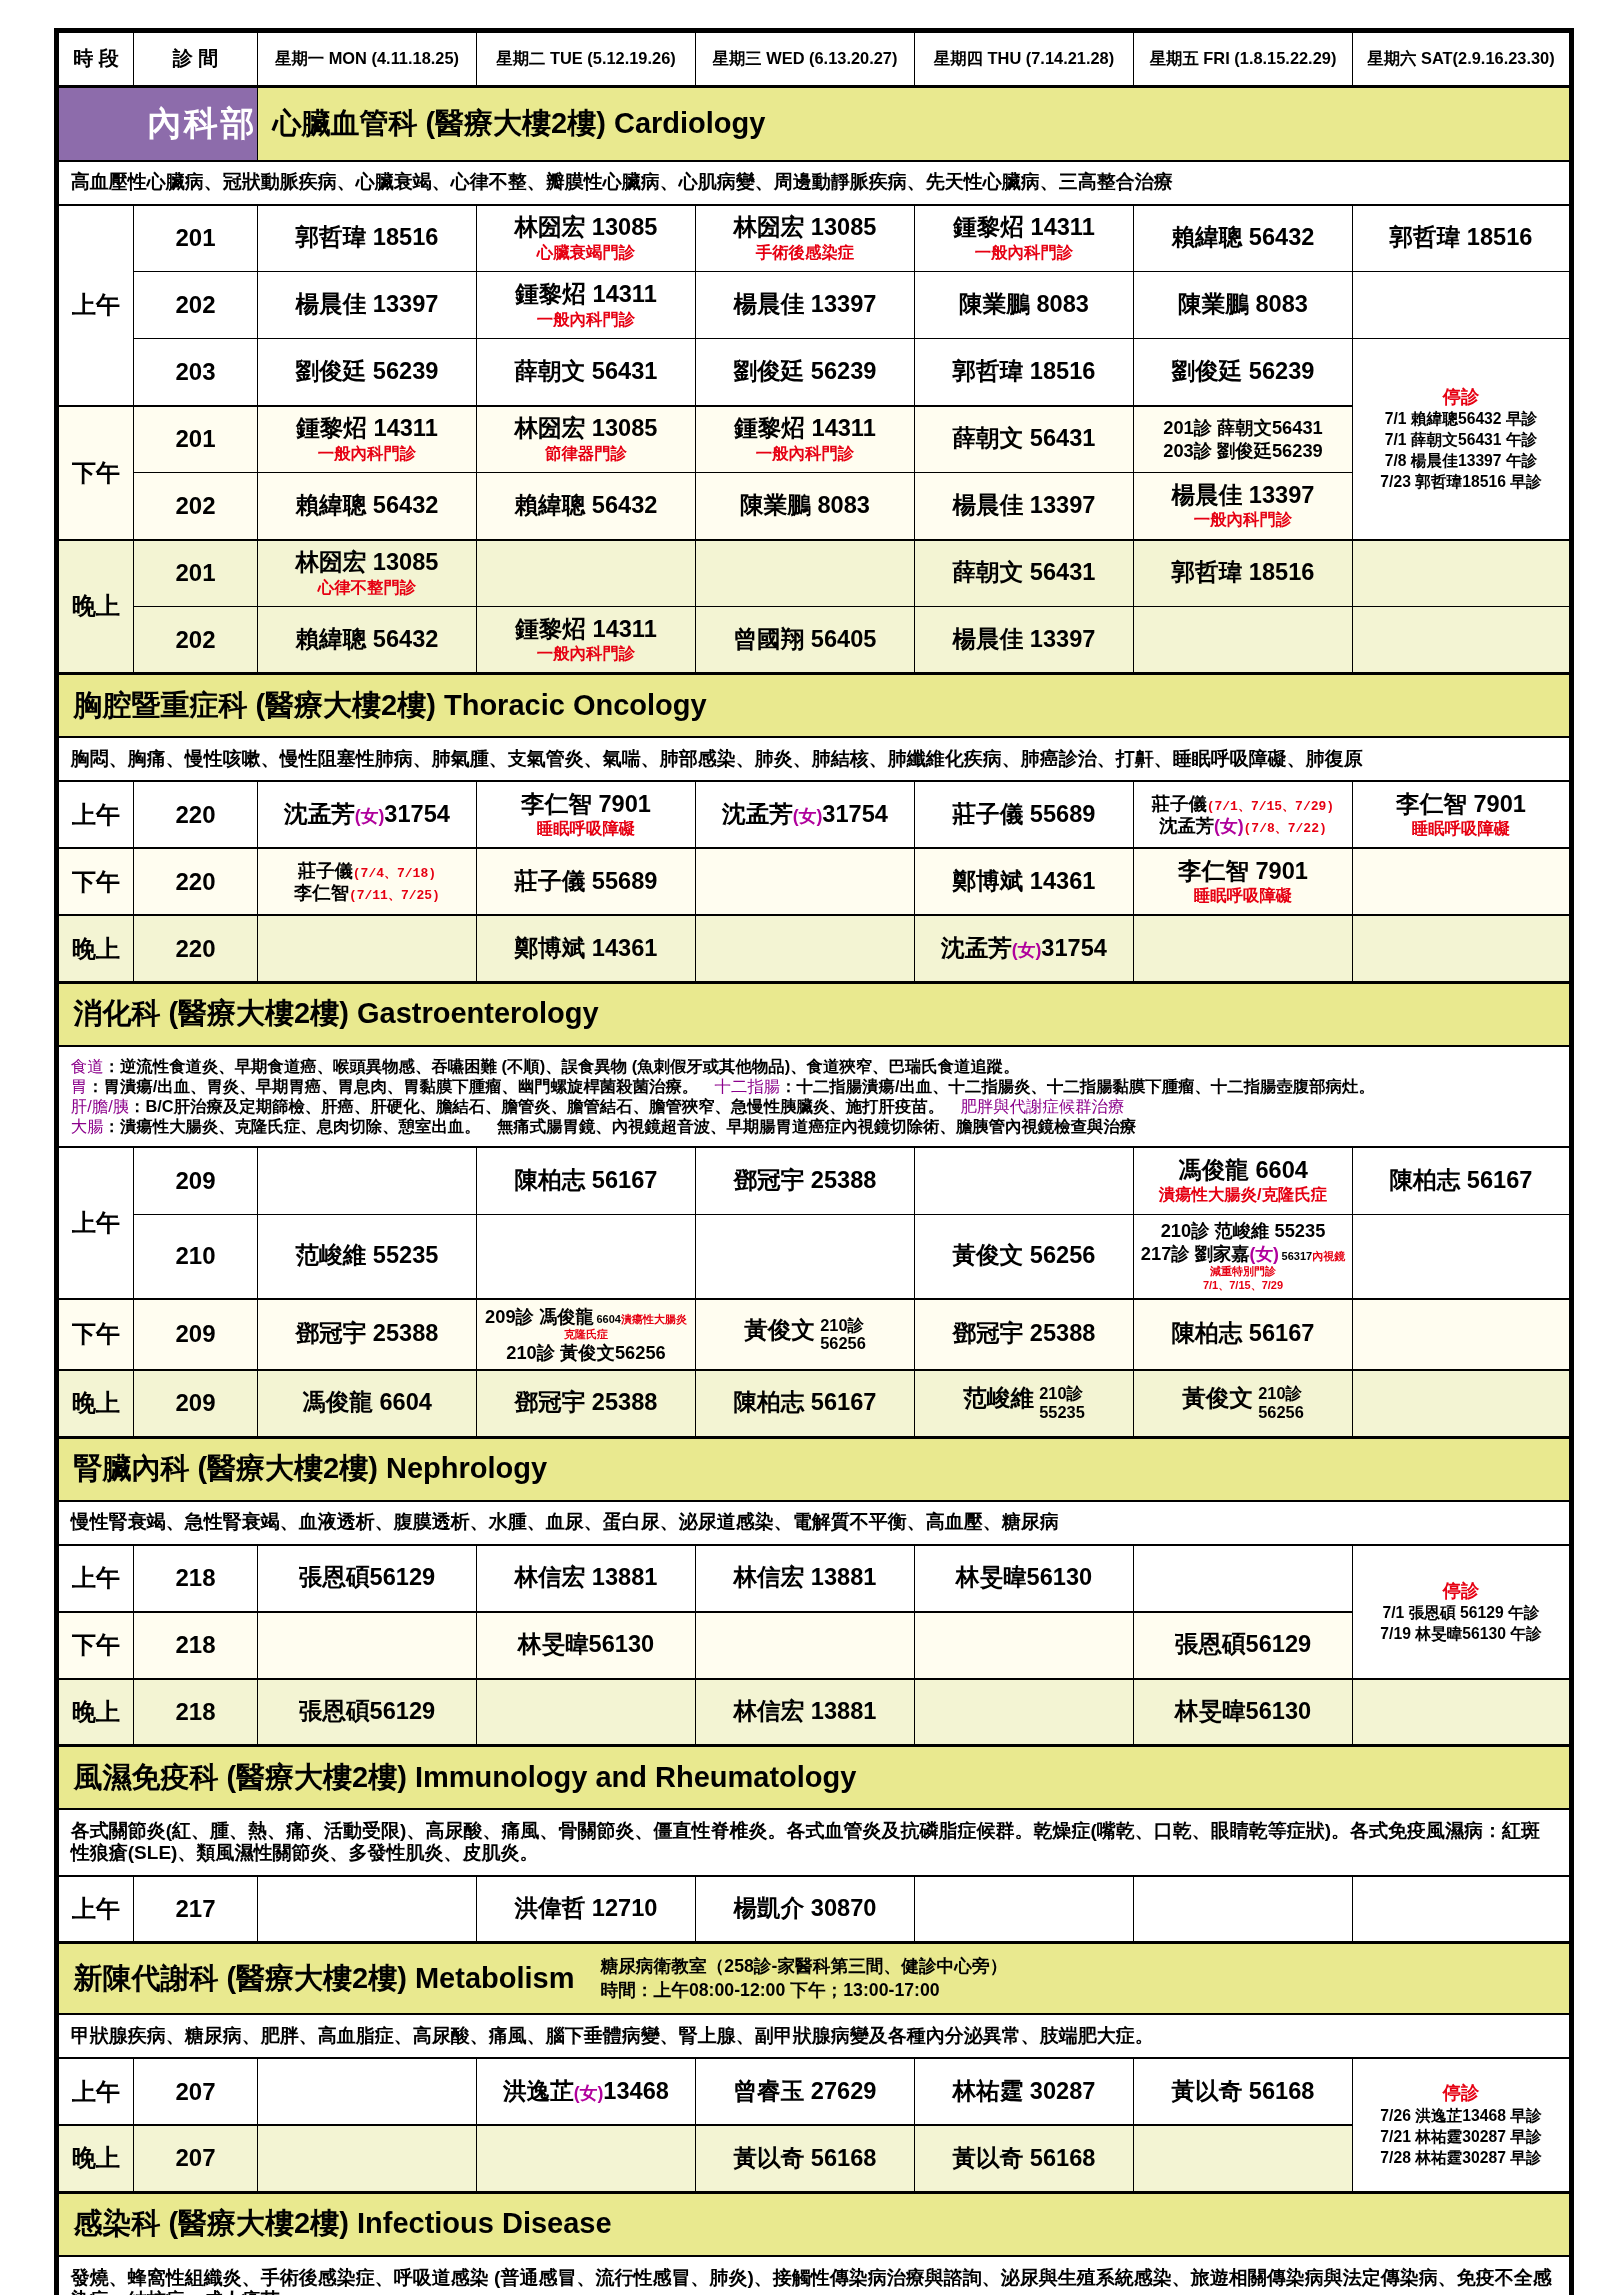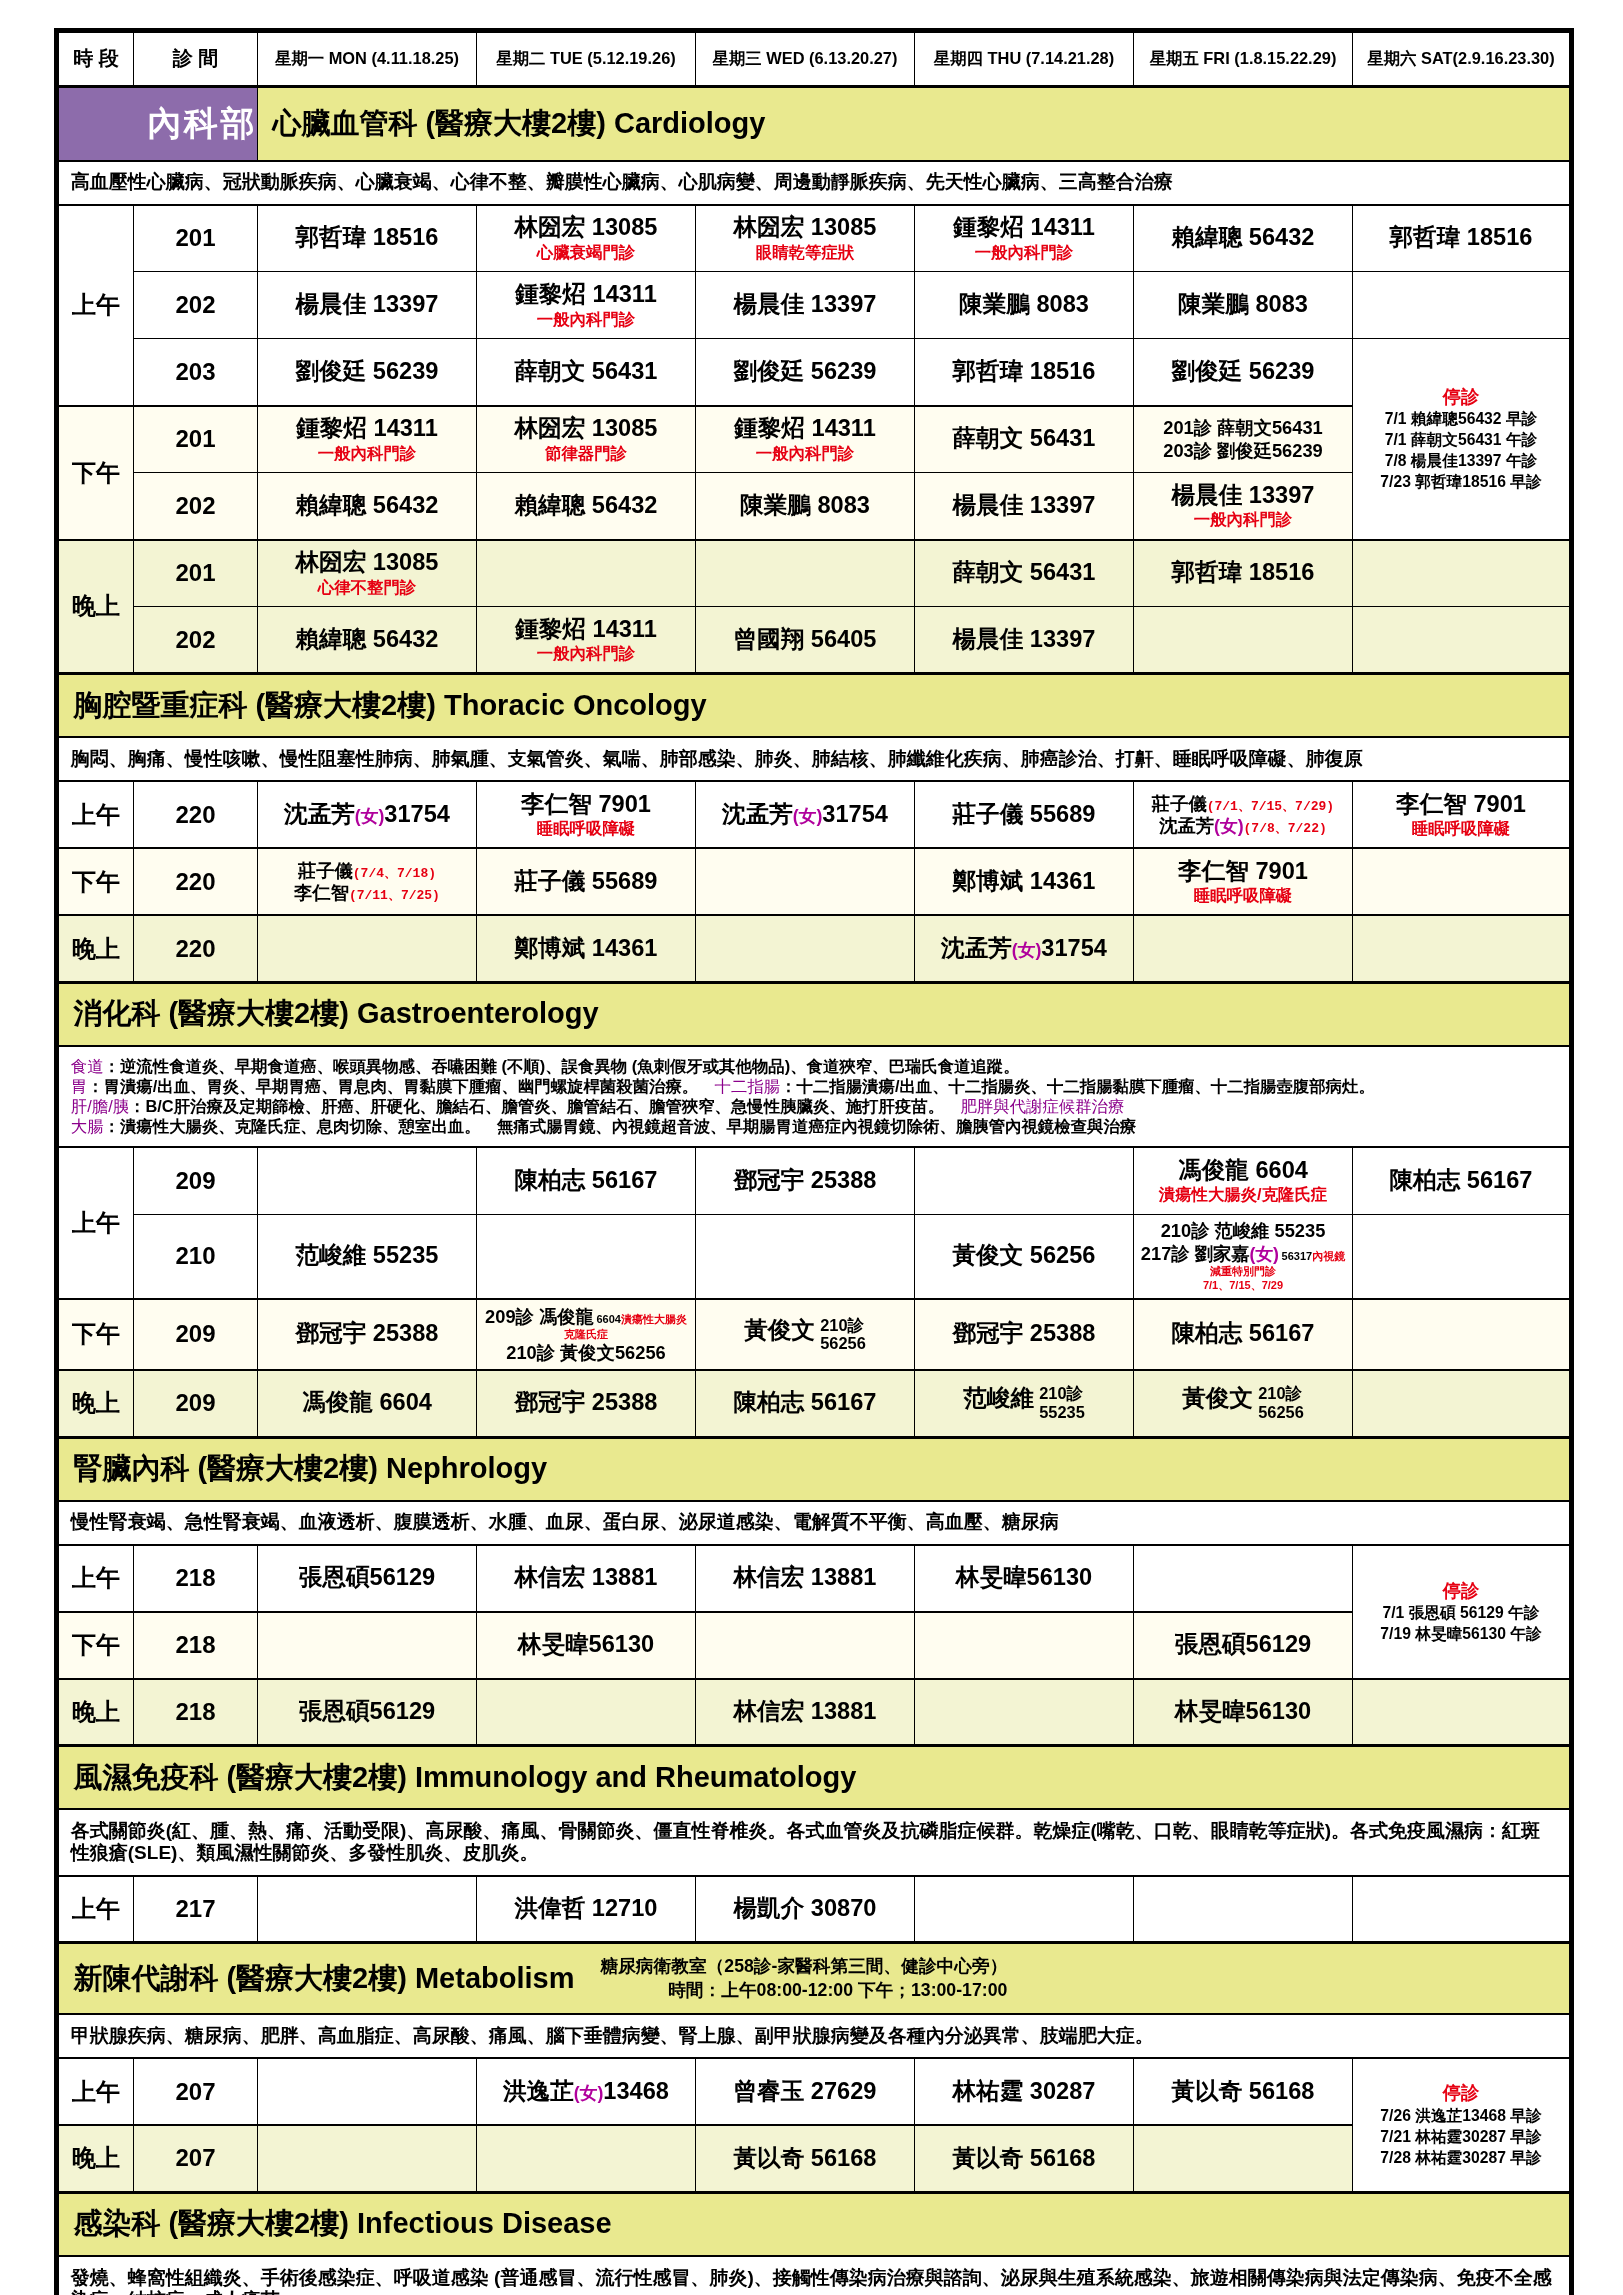--- a/index.html
+++ b/index.html
@@ -5,21 +5,21 @@
   html,body{margin:0;padding:0;background:#ffffff;}
   body{width:1623px;font-family:"Liberation Sans",sans-serif;color:#000;}
   .page{width:1623px;min-height:2295px;box-sizing:border-box;padding:27.5px 54px 19.6px;}
   table.sch{border-collapse:collapse;width:1516px;table-layout:fixed;border:5.2px solid #000;}
   table.sch th,table.sch td{border:1.3px solid #000;box-sizing:border-box;}
   thead th{height:56px;background:#fff;font-weight:bold;font-size:16.4px;white-space:nowrap;overflow:hidden;padding:0 1.3px;}
   th.time-h{font-size:20px;white-space:normal;}
   tr.banner-row td{border-top:3.9px solid #000;border-bottom:2.6px solid #000;}
   td.dept{background:#8d6cab;color:#fff;font-size:34px;font-weight:bold;text-align:right;letter-spacing:2.6px;padding:13px 0;}
   td.banner{background:#e9e98f;text-align:left;padding:10.5px 14.4px;}
-  .banner-wrap{display:flex;align-items:center;gap:26px;text-align:right;}
+  .banner-wrap{display:flex;align-items:center;gap:26px;}
   .sec-title{font-size:29px;font-weight:bold;white-space:nowrap;}
   .bnote{font-size:17.7px;font-weight:bold;line-height:1.35;}
   tr.desc-row td{background:#fff;font-size:19px;line-height:1.5;padding:9.2px 11.8px;text-align:left;font-weight:bold;border-bottom:2.6px solid #000;}
   tr.desc-row.small td{font-size:16.4px;line-height:1.55;}
   .s-kw{color:#8b008b;font-weight:normal;}
   .s-tx{color:#000;}
   tr.sched td{text-align:center;vertical-align:middle;height:67px;padding:5.2px 2.6px;}
   td.period{font-size:24px;font-weight:bold;}
   td.room{font-size:24px;font-weight:bold;}
   .ln{line-height:1.18;margin:0.7px 0;}
@@ -87,21 +87,21 @@
           <td class="room">201</td>
           <td>
             <div class="ln"><span class="s-nm">郭哲瑋 18516</span></div>
           </td>
           <td>
             <div class="ln"><span class="s-nm">林圀宏 13085</span></div>
             <div class="ln"><span class="s-rd">心臟衰竭門診</span></div>
           </td>
           <td>
             <div class="ln"><span class="s-nm">林圀宏 13085</span></div>
-            <div class="ln"><span class="s-rd">眼睛乾等症狀</span></div>
+            <div class="ln"><span class="s-rd">手術後感染症</span></div>
           </td>
           <td>
             <div class="ln"><span class="s-nm">鍾黎炤 14311</span></div>
             <div class="ln"><span class="s-rd">一般內科門診</span></div>
           </td>
           <td>
             <div class="ln"><span class="s-nm">賴緯聰 56432</span></div>
           </td>
           <td>
             <div class="ln"><span class="s-nm">郭哲瑋 18516</span></div>

